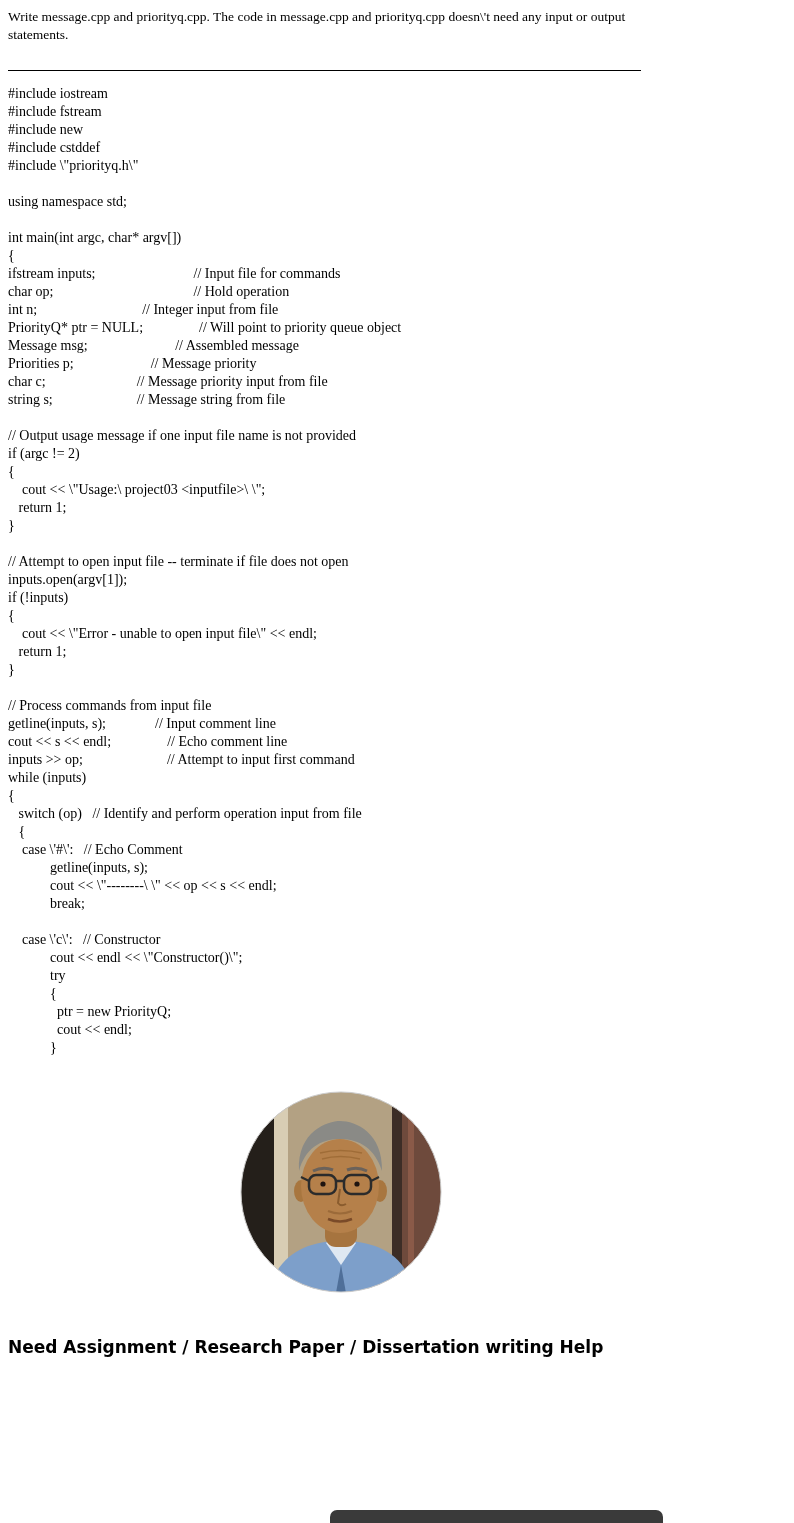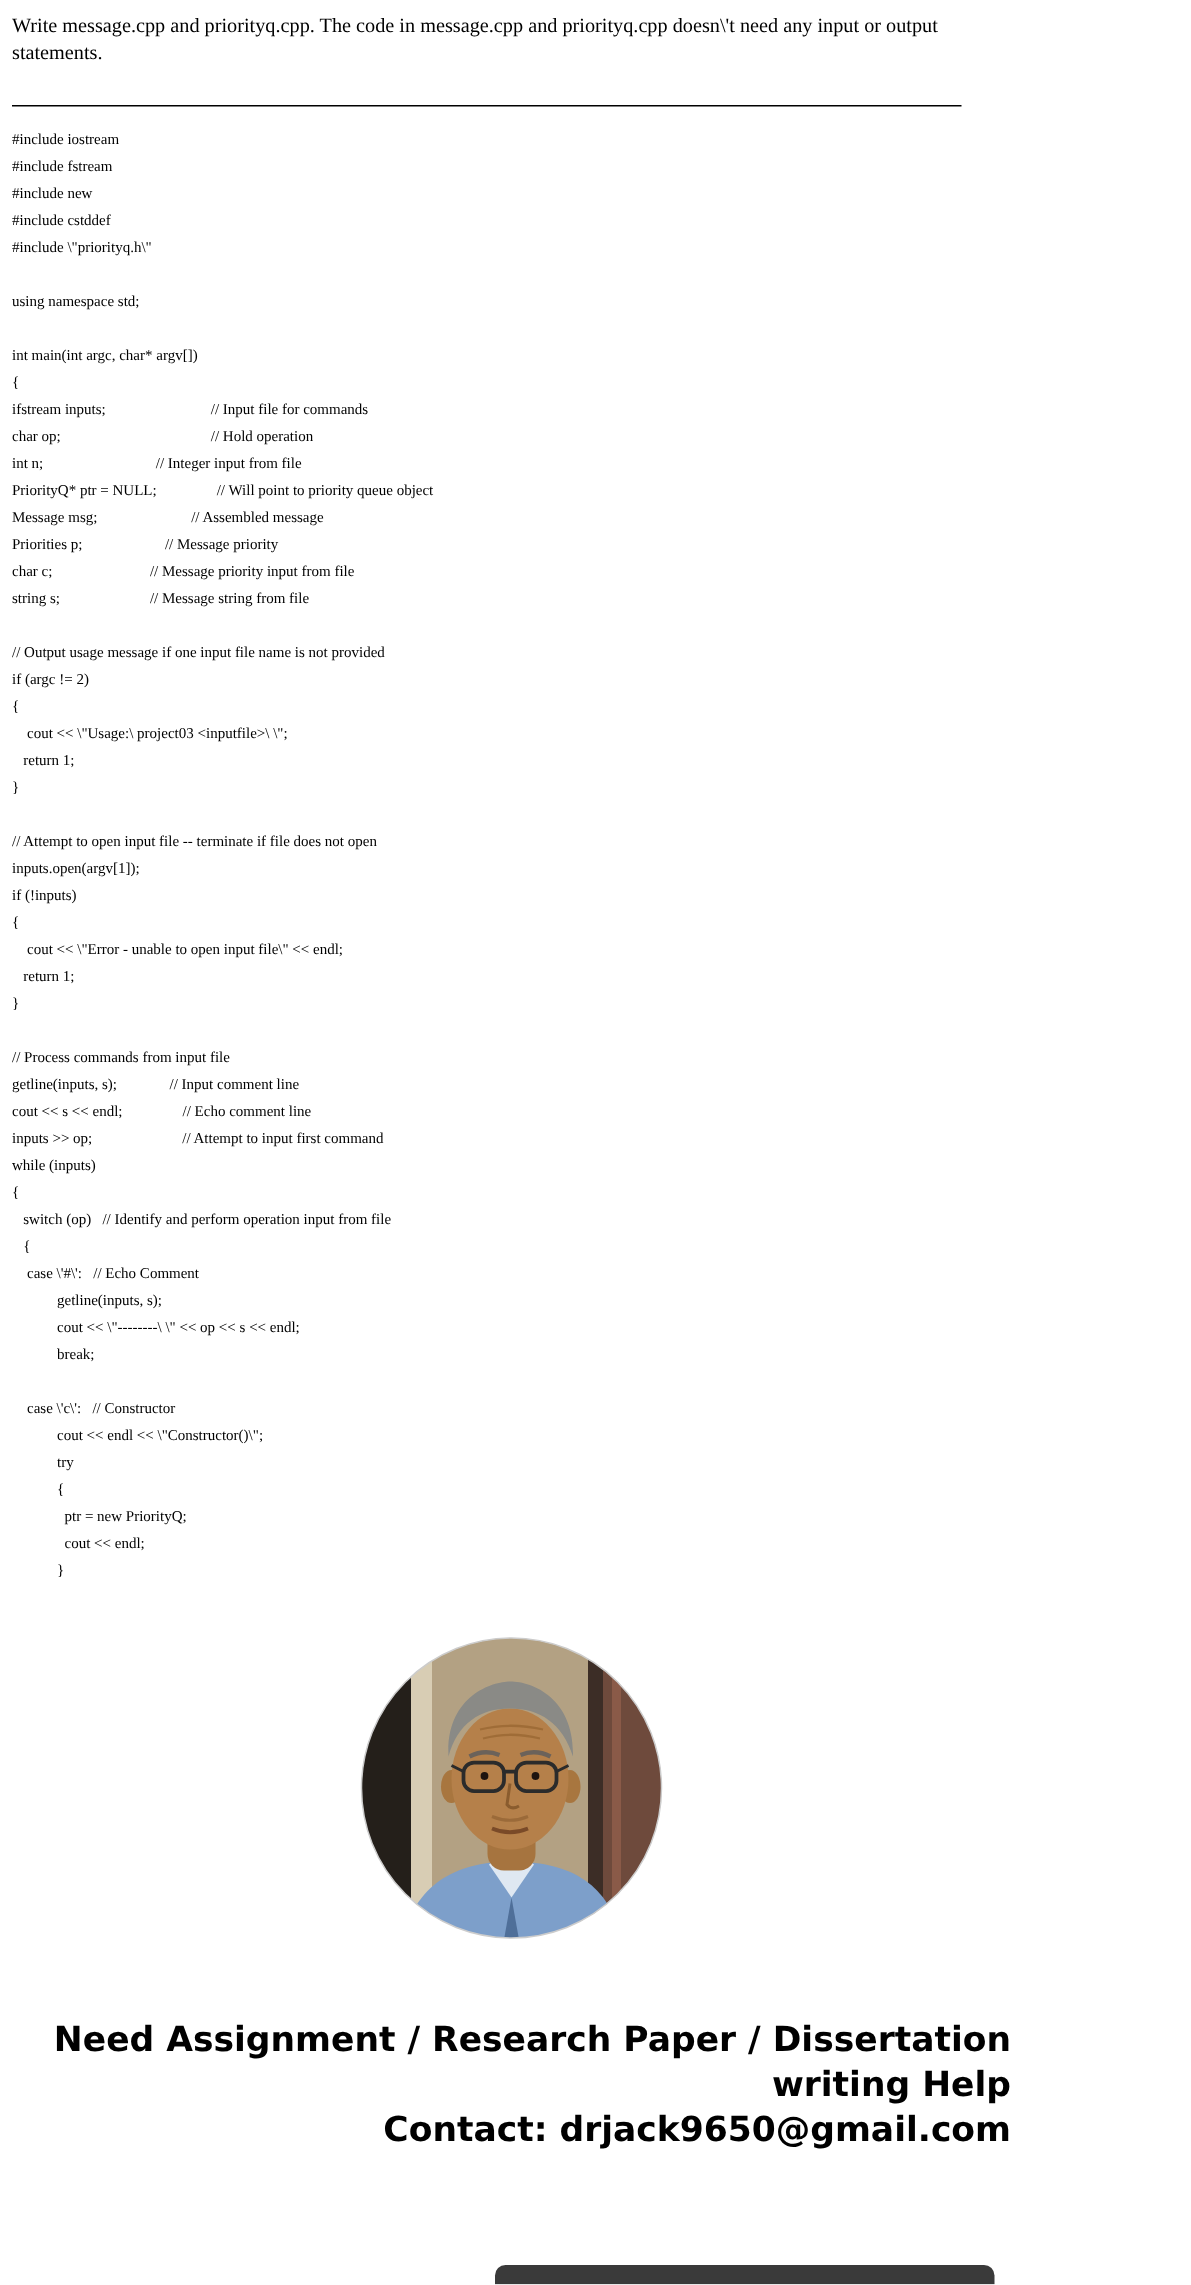--- a/index.html
+++ b/index.html
@@ -23,36 +23,36 @@
     max-width: 744px;
     margin-bottom: 16px;
   }
   .divider {
     width: 633px;
     border-top: 1px solid #000000;
     margin: 26px 0 14px 0;
   }
   .code {
     font-family: "Liberation Serif", serif;
-    font-size: 10px;
+    font-size: 14px;
     line-height: 18px;
     white-space: pre;
     margin: 0;
   }
   .photo-wrap {
     display: flex;
     justify-content: center;
     margin-top: 34px;
   }
   .footer {
-    margin-top: 52px;
-    text-align: right;
+    margin-top: 39px;
+    text-align: left;
     font-family: "DejaVu Sans", sans-serif;
     font-weight: 700;
-    font-size: 23px;
+    font-size: 17px;
     line-height: 30px;
     color: #000000;
   }
   .footer-heading {
     max-width: 760px;
     margin: 0 auto;
   }
   .bottom-bar {
     position: absolute;
     bottom: 0;
@@ -163,18 +163,17 @@
         <path d="M100 98 L98 112 Q101 116 106 113" stroke="#8a5c2e" stroke-width="2" fill="none"></path>
         <path d="M88 120 Q100 125 112 120" stroke="#8a5c2e" stroke-width="2" fill="none" opacity="0.6"></path>
         <path d="M88 128 Q100 133 112 128" stroke="#7a4a28" stroke-width="2.5" fill="none"></path>
       </g>
       <circle cx="101" cy="101" r="100" fill="none" stroke="#cccccc" stroke-width="1"></circle>
     </svg>
   </div>
 
   <div class="footer">
     <div class="footer-heading">Need Assignment / Research Paper / Dissertation writing Help</div>
-    <div class="footer-contact">Contact: drjack9650@gmail.com</div>
   </div>
 
   <div class="bottom-bar"></div>
 
 </div>
 
 </body></html>

